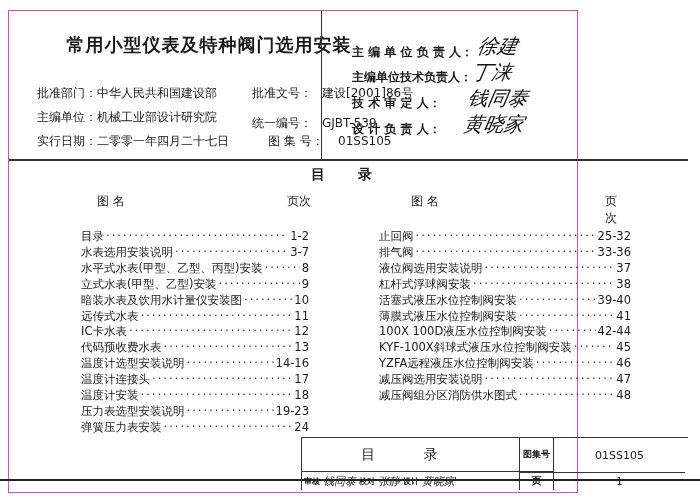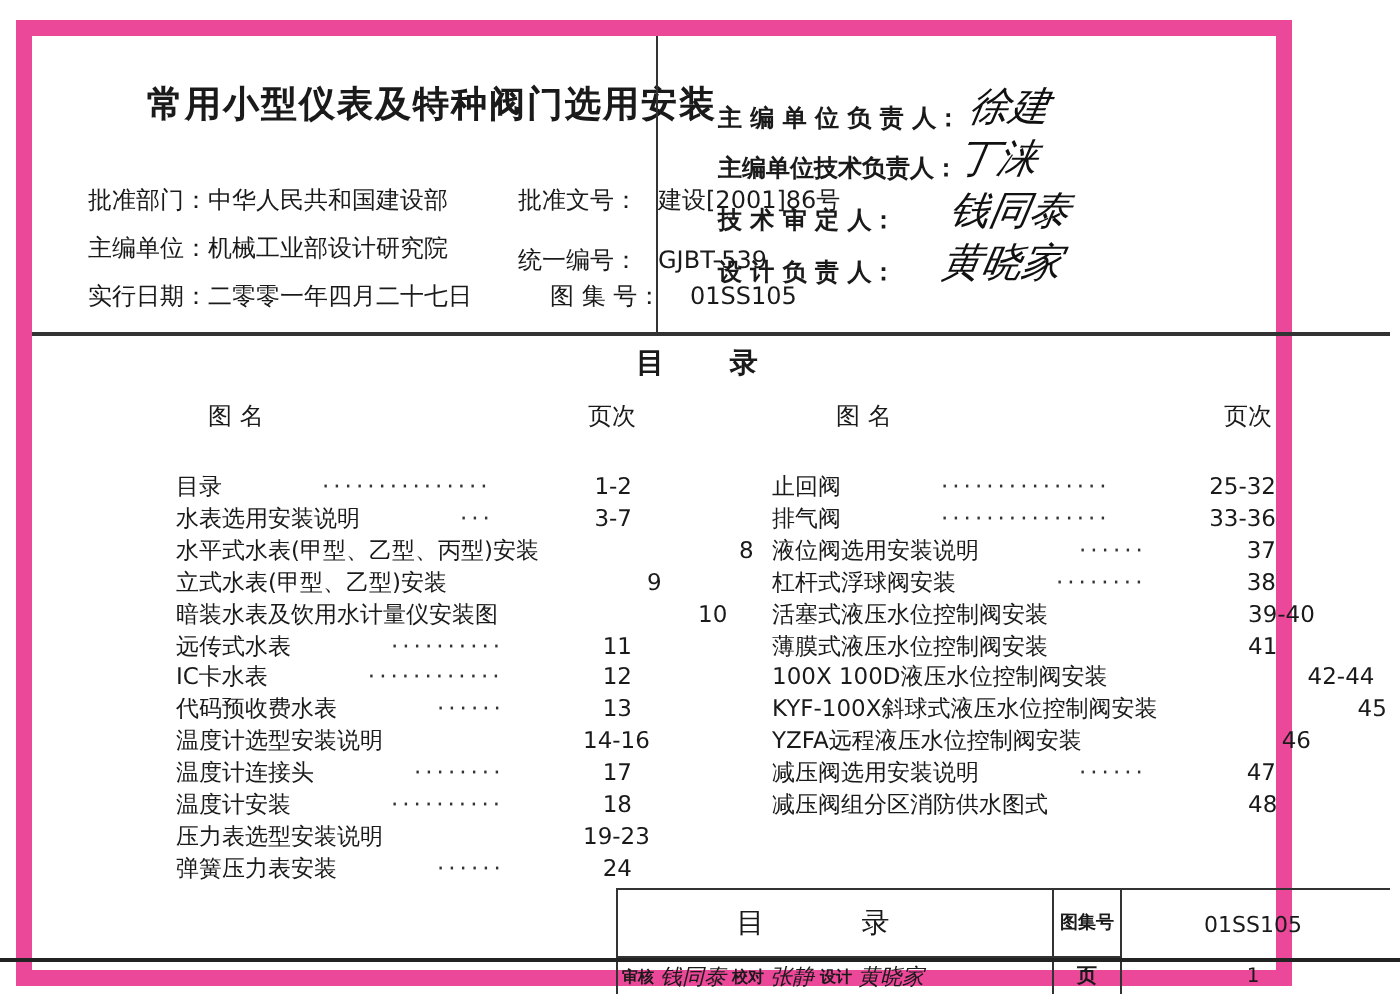--- a/index.html
+++ b/index.html
@@ -1,22 +1,22 @@
 <!DOCTYPE html>
 <html><head>
 <meta charset="utf-8">
 <style>
   html, body { margin: 0; padding: 0; }
   body {
     width: 700px; height: 500px; background: #ffffff; position: relative; overflow: hidden;
     font-family: "DejaVu Sans", "Liberation Sans", sans-serif; color: #1a1a1a;
   }
   .frame {
-    position: absolute; left: 8px; top: 10px; width: 638px; height: 483px;
-    border: 8px solid #ec4899; box-sizing: border-box;
+    position: absolute; left: 8px; top: 10px; width: 570px; height: 483px;
+    border: 1px solid #ec4899; box-sizing: border-box;
   }
   .header-left { position: absolute; left: 0; top: 0; width: 312px; height: 148px; }
   .header-right {
     position: absolute; left: 312px; top: 0; width: 367px; height: 148px;
     border-left: 1px solid #333; box-sizing: border-box;
   }
   .header-divider {
     position: absolute; left: 0; top: 148px; width: 679px; height: 0;
     border-top: 2px solid #333;
   }
@@ -31,21 +31,21 @@
   .sig {
     position: absolute; font-family: "DejaVu Serif", serif; font-style: italic; font-size: 20px;
     color: #111; transform: skewX(-10deg);
   }
   .toc-title {
     position: absolute; left: 0; width: 679px; top: 155px; text-align: center;
     font-size: 14px; font-weight: bold; letter-spacing: 14px;
   }
   .col-head { position: absolute; top: 182px; font-size: 12px; }
   .toc-list { position: absolute; top: 218px; font-size: 11.5px; line-height: 15.9px; }
-  .toc-item { display: flex; align-items: center; white-space: nowrap; gap: 48px; }
+  .toc-item { display: flex; align-items: center; white-space: nowrap; }
   .toc-name { flex: none; }
   .toc-dots {
     flex: 1 1 auto; overflow: hidden; margin: 0 2px; letter-spacing: 2px; color: #333;
   }
   .toc-dots::before {
     content: "··································································";
   }
   .toc-page { flex: none; }
   .title-block {
     position: absolute; left: 292px; top: 426px; width: 387px; height: 53px;

